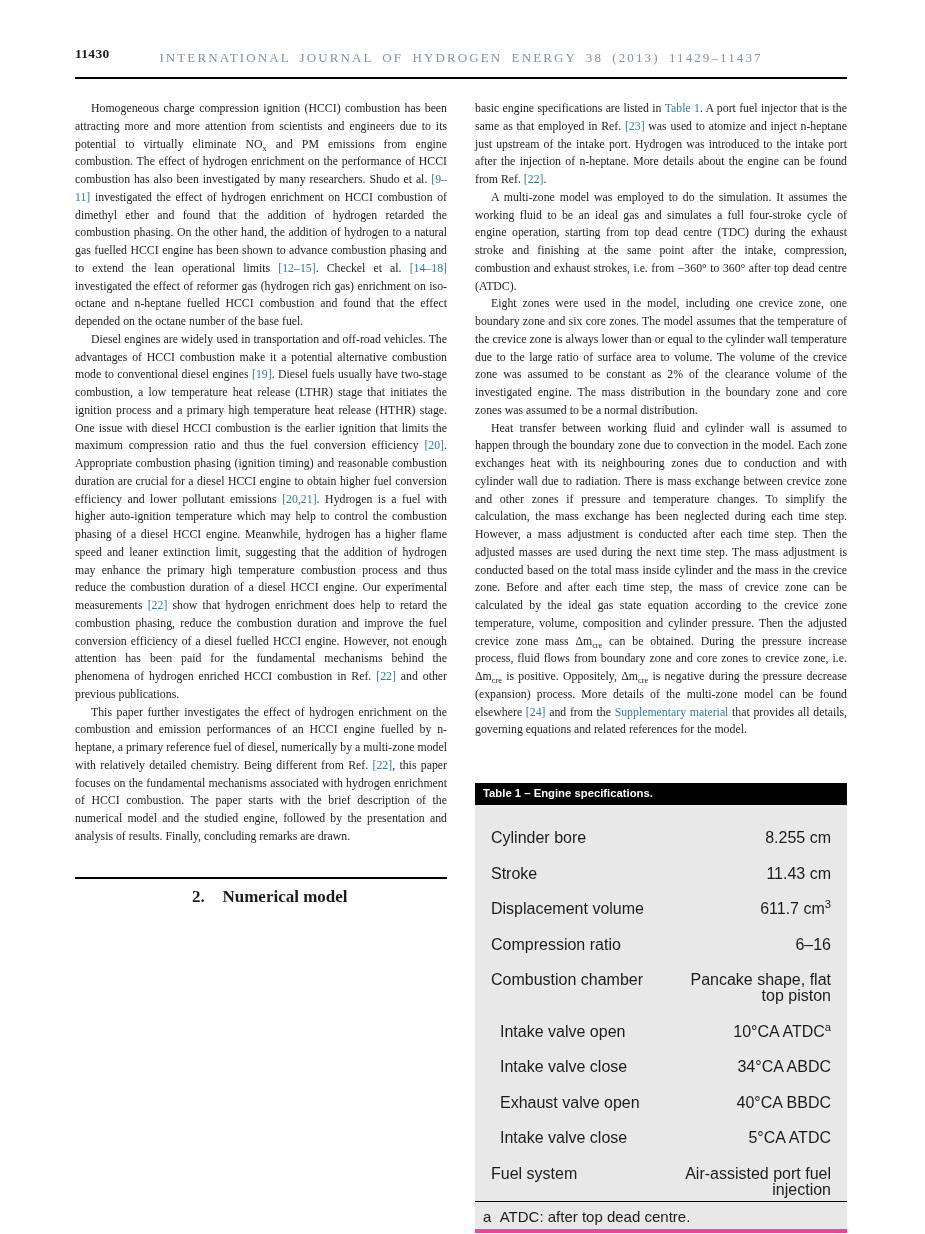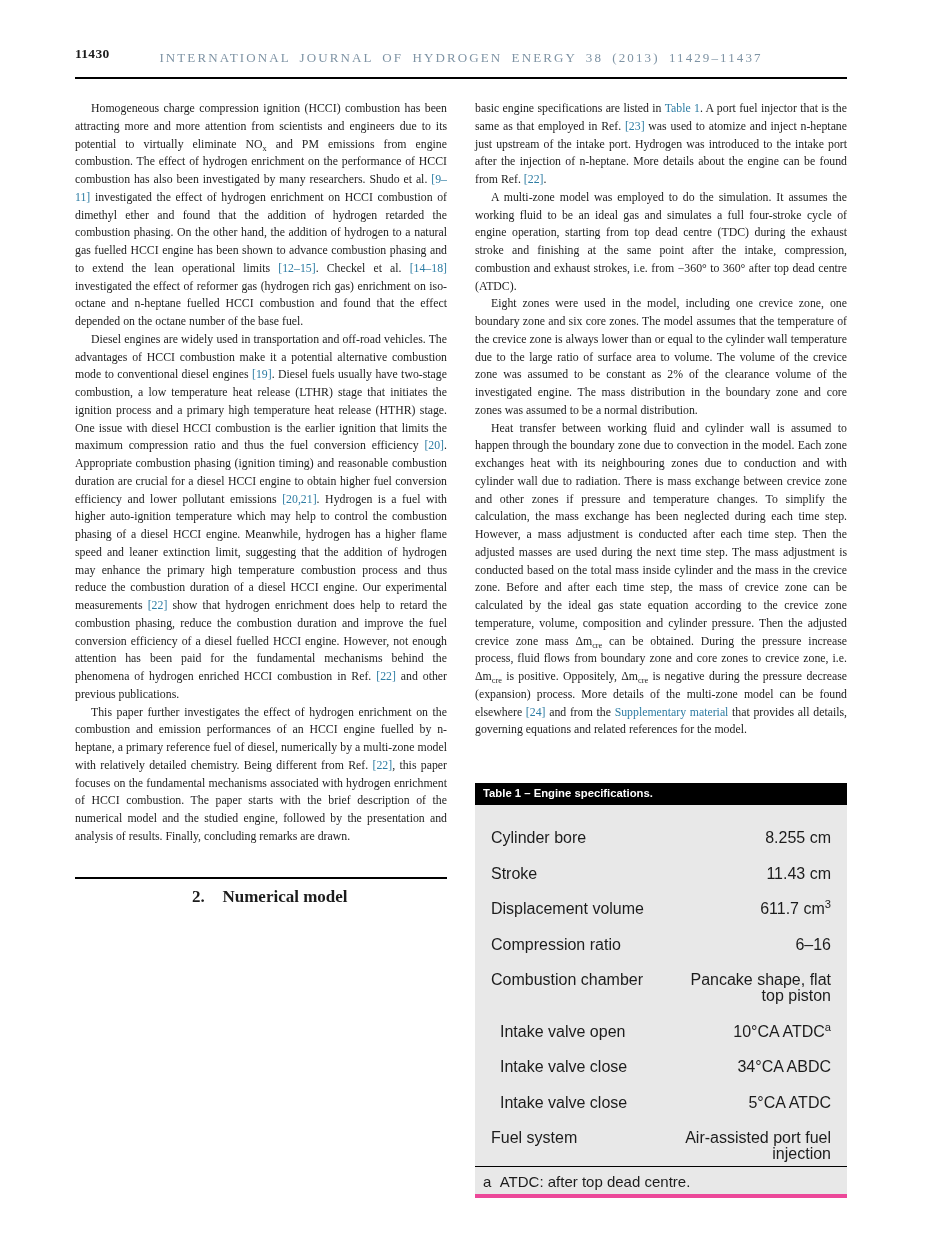--- a/index.html
+++ b/index.html
@@ -113,20 +113,24 @@
         </div>
         <div class="trow indent-row">
           <span class="tlabel">Intake valve open</span>
           <span class="tvalue">10°CA ATDC<span class="sup">a</span></span>
         </div>
         <div class="trow indent-row">
           <span class="tlabel">Intake valve close</span>
           <span class="tvalue">34°CA ABDC</span>
         </div>
         <div class="trow indent-row">
+          <span class="tlabel">Exhaust valve open</span>
+          <span class="tvalue">40°CA BBDC</span>
+        </div>
+        <div class="trow indent-row">
           <span class="tlabel">Intake valve close</span>
           <span class="tvalue">5°CA ATDC</span>
         </div>
         <div class="trow">
           <span class="tlabel">Fuel system</span>
           <span class="tvalue">Air-assisted port fuel injection</span>
         </div>
       </div>
       <div class="table-footnote">a&nbsp;&nbsp;ATDC: after top dead centre.</div>
     </div>

